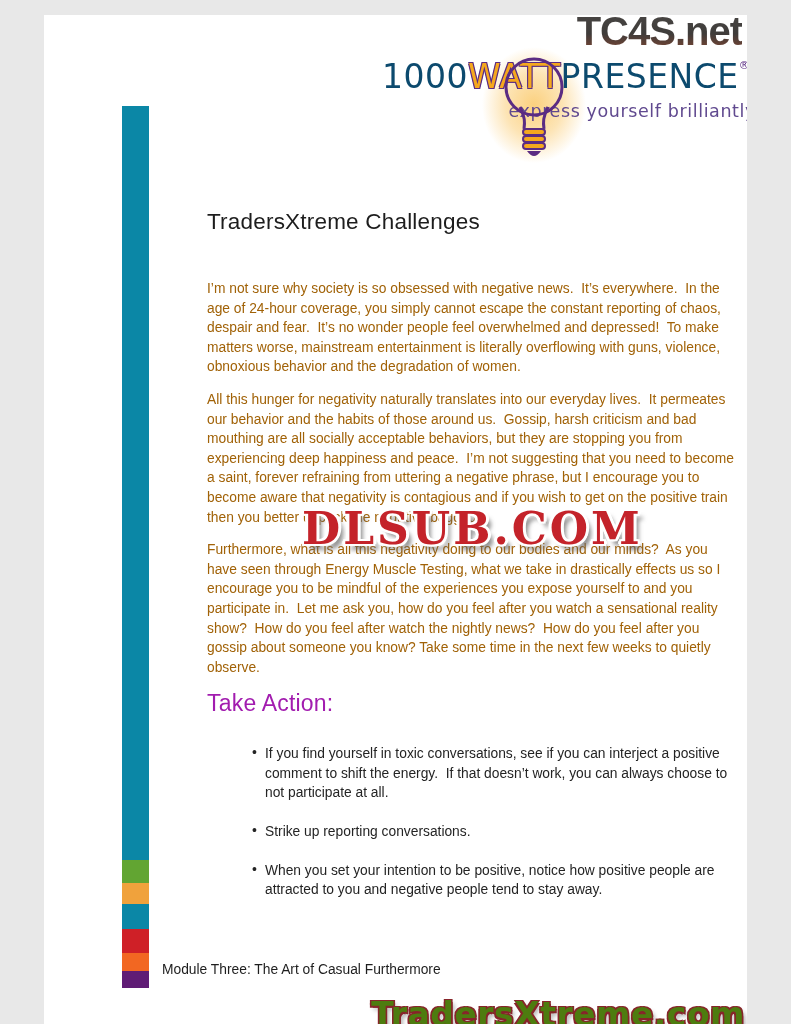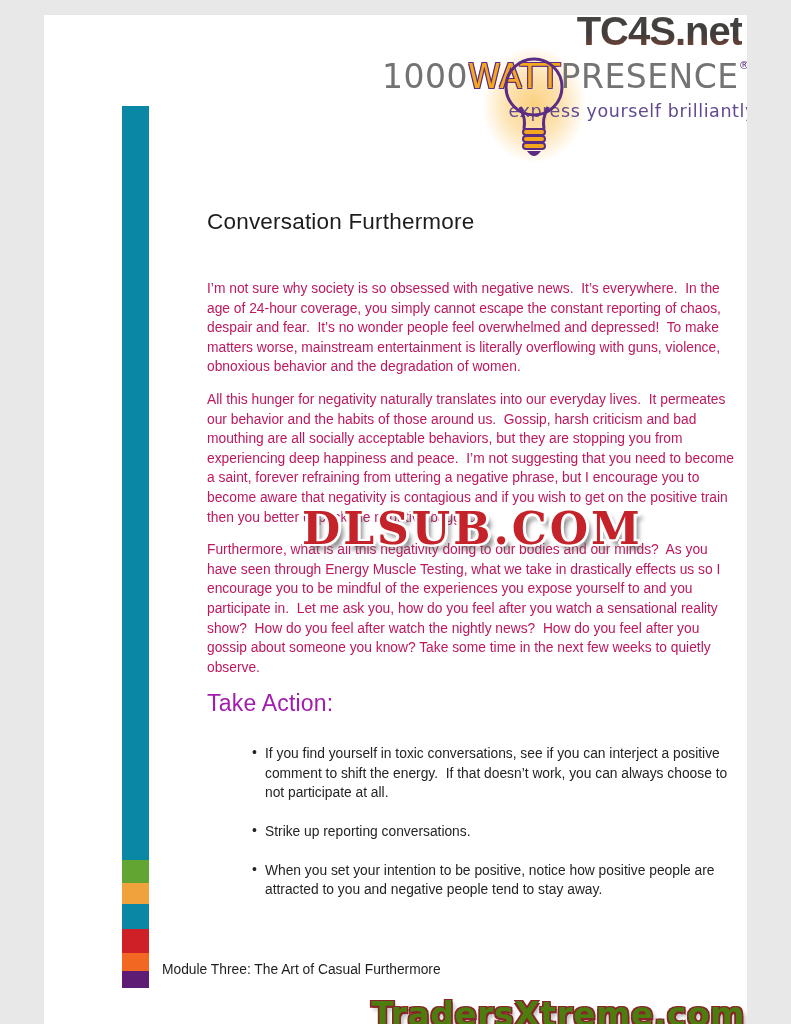--- a/index.html
+++ b/index.html
@@ -20,21 +20,21 @@
   @supports ((-webkit-background-clip:text)) {
     .tc4s { -webkit-background-clip:text; background-clip:text; color:transparent; }
   }
 
   
   .logo-box { position:absolute; left:338px; top:42px; width:380px; height:72px; }
   .logo-line {
     position:relative; z-index:1; white-space:nowrap;
     font-family:"DejaVu Sans", sans-serif; font-size:33px; letter-spacing:0.5px;
   }
-  .logo-1000, .logo-presence { color:#737373; }
+  .logo-1000, .logo-presence { color:#0c4a6e; }
   .logo-watt {
     color:#f5a81e; font-weight:normal;
     text-shadow:-1px -1px 0 #5b2c83, 1px -1px 0 #5b2c83, -1px 1px 0 #5b2c83, 1px 1px 0 #5b2c83;
   }
   .logo-reg { color:#5b2c83; font-size:11px; vertical-align:top; position:relative; top:2px; }
   .bulb-glow {
     position:absolute; z-index:0; left:100px; top:-10px; width:104px; height:116px;
     background:radial-gradient(closest-side, rgba(251,206,120,0.95) 0%, rgba(251,206,120,0.55) 55%, rgba(251,206,120,0) 100%);
   }
   .bulb-svg { position:absolute; z-index:2; left:116px; top:-6px; pointer-events:none; }
@@ -55,21 +55,21 @@
   .sq6 { top:956px; height:17px; }
 
   
   .content { position:absolute; left:163px; top:194px; width:532px; }
   .doc-title {
     font-size:22.5px; font-weight:normal; color:#1d1d1d;
     margin:0 0 44px 0; letter-spacing:0.2px;
   }
   .para {
     font-size:13.8px; line-height:19.6px; margin:0 0 13px 0;
-    white-space:pre-wrap; color:#be185d;
+    white-space:pre-wrap; color:#a16207;
   }
   .section-heading {
     font-size:23px; font-weight:normal; color:#a21caf;
     margin:12px 0 27px 0; letter-spacing:0.2px;
   }
   .bullet-list { list-style:none; margin:0; padding:0 0 0 45px; }
   .bullet-list li {
     position:relative; padding-left:13px; margin-bottom:19px;
     font-size:13.8px; line-height:19.6px; white-space:pre-wrap;
   }
@@ -129,21 +129,21 @@
 
   <div class="side-bar" style="background: rgb(11, 135, 166);"></div>
   <div class="square sq1" style="background: rgb(98, 165, 50);"></div>
   <div class="square sq2" style="background: rgb(240, 162, 60);"></div>
   <div class="square sq3" style="background: rgb(11, 135, 166);"></div>
   <div class="square sq4" style="background: rgb(207, 32, 39);"></div>
   <div class="square sq5" style="background: rgb(242, 103, 34);"></div>
   <div class="square sq6" style="background: rgb(95, 28, 117);"></div>
 
   <div class="content">
-    <h1 class="doc-title">Conversation Furthermore</h1>
+    <h1 class="doc-title">TradersXtreme Challenges</h1>
     <p class="para">I’m not sure why society is so obsessed with negative news.  It’s everywhere.  In the age of 24-hour coverage, you simply cannot escape the constant reporting of chaos, despair and fear.  It’s no wonder people feel overwhelmed and depressed!  To make matters worse, mainstream entertainment is literally overflowing with guns, violence, obnoxious behavior and the degradation of women.</p>
     <p class="para">All this hunger for negativity naturally translates into our everyday lives.  It permeates our behavior and the habits of those around us.  Gossip, harsh criticism and bad mouthing are all socially acceptable behaviors, but they are stopping you from experiencing deep happiness and peace.  I’m not suggesting that you need to become a saint, forever refraining from uttering a negative phrase, but I encourage you to become aware that negativity is contagious and if you wish to get on the positive train then you better unpack the negative baggage.</p>
     <p class="para">Furthermore, what is all this negativity doing to our bodies and our minds?  As you have seen through Energy Muscle Testing, what we take in drastically effects us so I encourage you to be mindful of the experiences you expose yourself to and you participate in.  Let me ask you, how do you feel after you watch a sensational reality show?  How do you feel after watch the nightly news?  How do you feel after you gossip about someone you know? Take some time in the next few weeks to quietly observe.</p>
     <h2 class="section-heading">Take Action:</h2>
     <ul class="bullet-list">
       <li><span class="bullet-char">•</span><span>If you find yourself in toxic conversations, see if you can interject a positive comment to shift the energy.  If that doesn’t work, you can always choose to not participate at all.</span></li>
       <li><span class="bullet-char">•</span><span>Strike up reporting conversations.</span></li>
       <li><span class="bullet-char">•</span><span>When you set your intention to be positive, notice how positive people are attracted to you and negative people tend to stay away.</span></li>
     </ul>
   </div>

